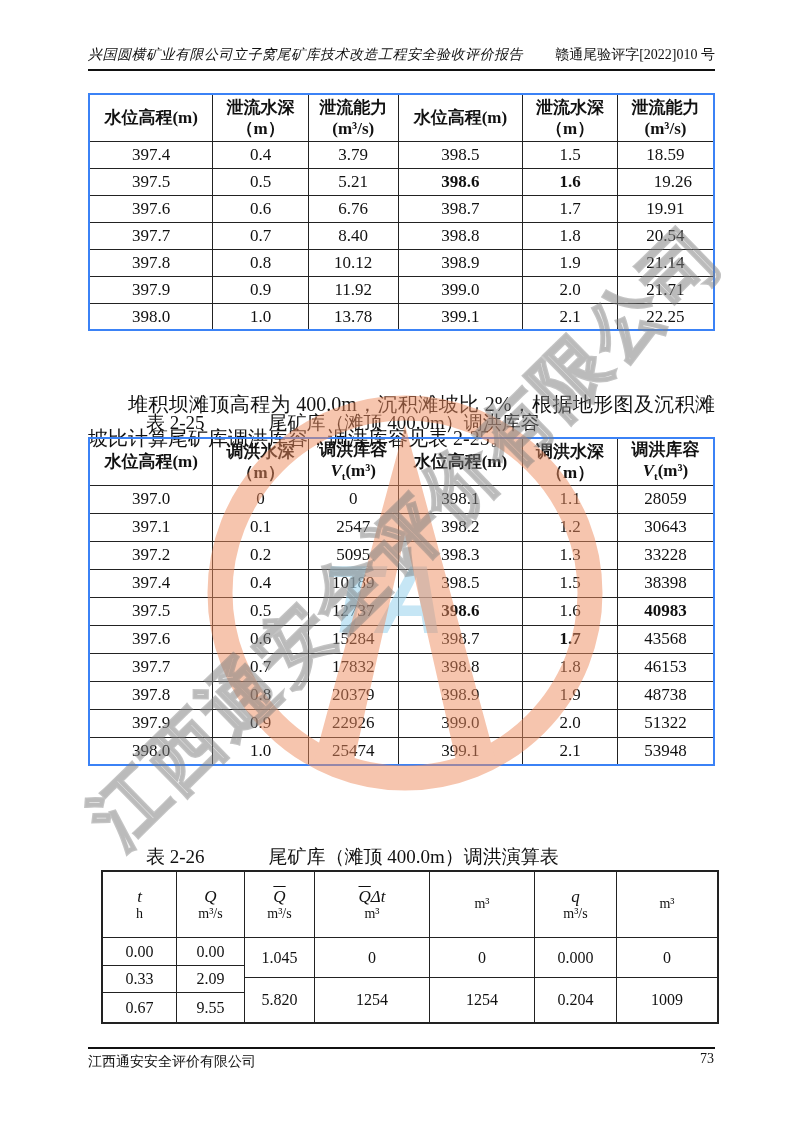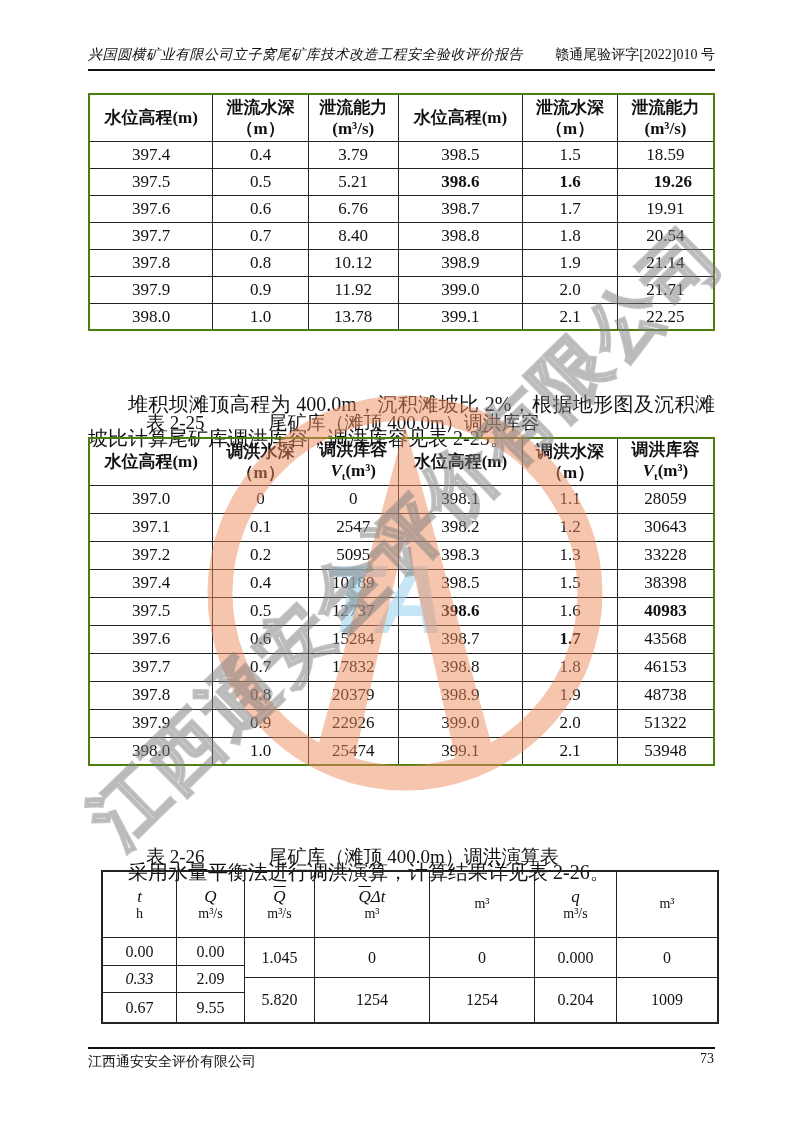--- a/index.html
+++ b/index.html
@@ -8,21 +8,21 @@
     font-family:"Liberation Serif","DejaVu Serif",serif;color:#111;overflow:hidden;
   }
   
   .hdr-left{position:absolute;left:88px;top:46px;font-size:14px;letter-spacing:.5px;font-style:italic;}
   .hdr-right{position:absolute;right:85px;top:46px;font-size:14px;}
   .hdr-rule{position:absolute;left:88px;top:69px;width:627px;height:2px;background:#111;}
   
   table.pair{border-collapse:collapse;table-layout:fixed;position:absolute;width:627px;left:88px;}
   table.pair th,table.pair td{border:1px solid #222;text-align:center;vertical-align:middle;
     font-size:17px;padding:0;line-height:1.25;}
-  table.pair{border:2px solid #4d7c0f;}
+  table.pair{border:2px solid #3b82f6;}
   #tbl-discharge{top:93px;}
   #tbl-2-25{top:437px;}
   .mi{font-style:italic;font-family:"Liberation Serif",serif;}
   sub{font-size:11px;}
   
   .para{position:absolute;left:88px;width:627px;font-size:20px;line-height:34px;
     text-indent:2em;text-align:justify;margin-top:47px;}
   #para1{top:340px;}
   #para2{top:808px;}
   
@@ -115,21 +115,21 @@
           <td>398.5</td>
           <td>1.5</td>
           <td>18.59</td>
         </tr>
         <tr style="height: 27px;">
           <td>397.5</td>
           <td>0.5</td>
           <td>5.21</td>
           <td style="font-weight: bold;">398.6</td>
           <td style="font-weight: bold;">1.6</td>
-          <td style="font-weight: bold; padding-left: 15px;">19.26</td>
+          <td style="font-weight: normal; padding-left: 15px;">19.26</td>
         </tr>
         <tr style="height: 27px;">
           <td>397.6</td>
           <td>0.6</td>
           <td>6.76</td>
           <td>398.7</td>
           <td>1.7</td>
           <td>19.91</td>
         </tr>
         <tr style="height: 27px;">
@@ -281,21 +281,20 @@
           <td>398.0</td>
           <td>1.0</td>
           <td>25474</td>
           <td>399.1</td>
           <td>2.1</td>
           <td>53948</td>
         </tr>
       </tbody>
     </table>
 
-  <div class="para" id="para2">采用水量平衡法进行调洪演算，计算结果详见表 2-26。</div>
 
   <div class="caption" id="cap26">
     <span class="cap-label">表 2-26</span><span class="cap-title">尾矿库（滩顶 400.0m）调洪演算表</span>
   </div>
 
   <div class="grid26" id="tbl-2-26">
       <div class="g-cell g-head" style="grid-area: 1 / 1;">
         <div class="sym"><span class="mi">t</span></div>
         <div class="unit">h</div>
       </div>
@@ -318,21 +317,21 @@
       <div class="g-cell g-head" style="grid-area: 1 / 6;">
         <div class="sym"><span class="mi">q</span></div>
         <div class="unit">m³/s</div>
       </div>
       <div class="g-cell nr g-head" style="grid-area: 1 / 7;">
         <div class="sym"><span class="mi"></span></div>
         <div class="unit">m³</div>
       </div>
       <div class="g-cell" style="grid-area: 2 / 1 / 3;">0.00</div>
       <div class="g-cell" style="grid-area: 2 / 2 / 3;">0.00</div>
-      <div class="g-cell" style="grid-area: 3 / 1 / 5; font-style: italic;">0.33</div>
+      <div class="g-cell" style="grid-area: 3 / 1 / 5;">0.33</div>
       <div class="g-cell" style="grid-area: 3 / 2 / 5;">2.09</div>
       <div class="g-cell nb" style="grid-area: 5 / 1 / 7;">0.67</div>
       <div class="g-cell nb" style="grid-area: 5 / 2 / 7;">9.55</div>
       <div class="g-cell" style="grid-area: 2 / 3 / 4;">1.045</div>
       <div class="g-cell" style="grid-area: 2 / 4 / 4;">0</div>
       <div class="g-cell" style="grid-area: 2 / 5 / 4;">0</div>
       <div class="g-cell" style="grid-area: 2 / 6 / 4;">0.000</div>
       <div class="g-cell nr" style="grid-area: 2 / 7 / 4;">0</div>
       <div class="g-cell nb" style="grid-area: 4 / 3 / 7;">5.820</div>
       <div class="g-cell nb" style="grid-area: 4 / 4 / 7;">1254</div>

